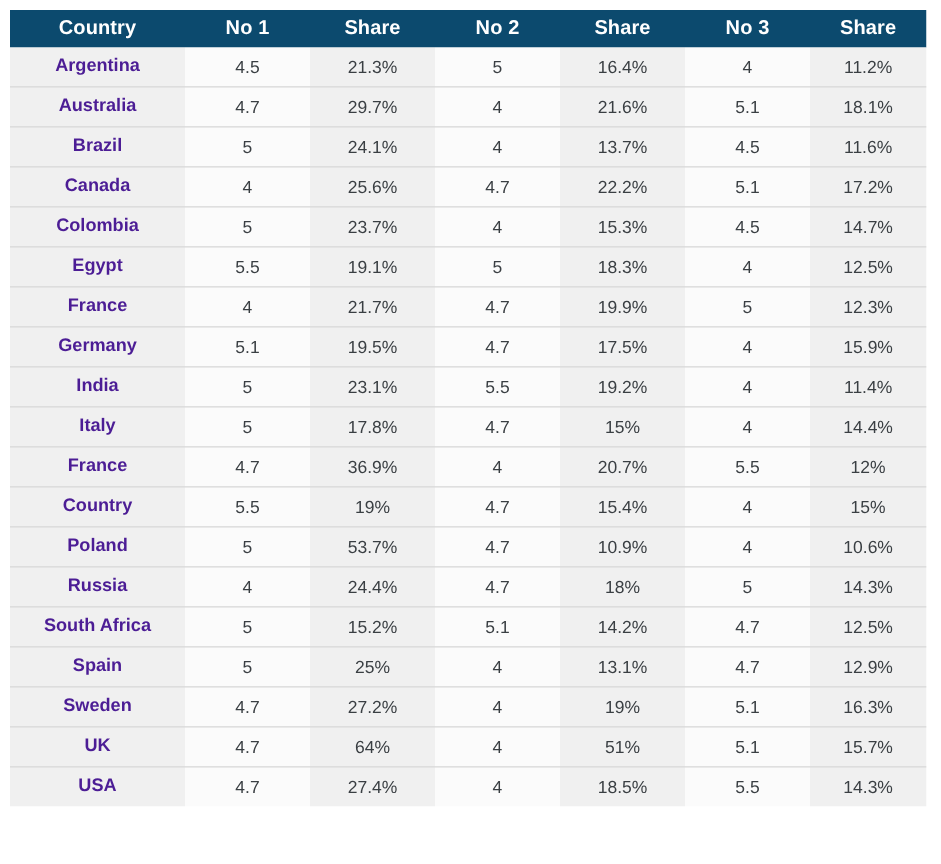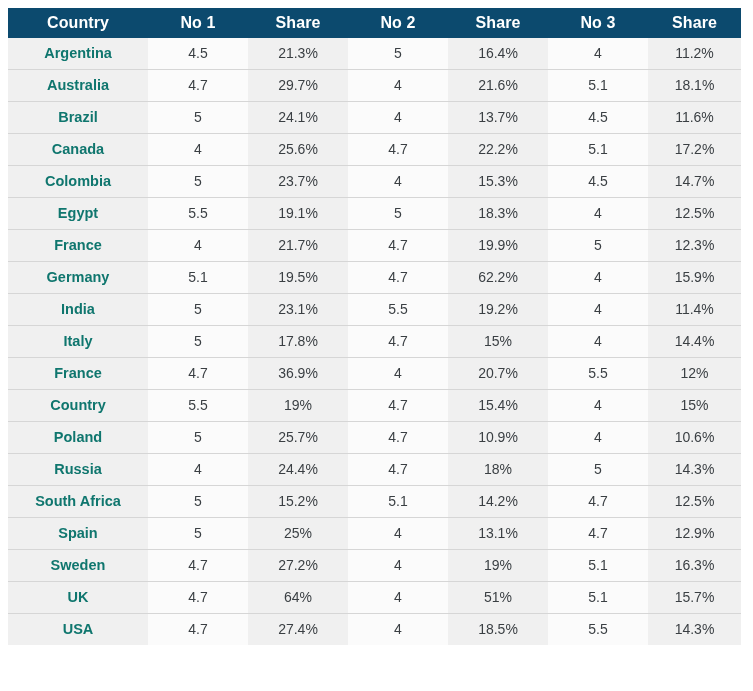--- a/index.html
+++ b/index.html
@@ -72,21 +72,21 @@
   }
 
   
   tbody td.shaded {
     background: #f0f0f0;
   }
 
   
   tbody td.country {
     font-weight: bold;
-    color: #0f766e;
+    color: #4c1d95;
     font-size: 14.5px;
   }
 </style>
 </head>
 <body>
 
 <div id="table-wrap">
   <table class="data-table">
     <colgroup>
       <col class="col-country">
@@ -170,21 +170,21 @@
           <td>4.7</td>
           <td class="shaded">19.9%</td>
           <td>5</td>
           <td class="shaded">12.3%</td>
         </tr>
         <tr>
           <td class="shaded country">Germany</td>
           <td>5.1</td>
           <td class="shaded">19.5%</td>
           <td>4.7</td>
-          <td class="shaded">62.2%</td>
+          <td class="shaded">17.5%</td>
           <td>4</td>
           <td class="shaded">15.9%</td>
         </tr>
         <tr>
           <td class="shaded country">India</td>
           <td>5</td>
           <td class="shaded">23.1%</td>
           <td>5.5</td>
           <td class="shaded">19.2%</td>
           <td>4</td>
@@ -213,21 +213,21 @@
           <td>5.5</td>
           <td class="shaded">19%</td>
           <td>4.7</td>
           <td class="shaded">15.4%</td>
           <td>4</td>
           <td class="shaded">15%</td>
         </tr>
         <tr>
           <td class="shaded country">Poland</td>
           <td>5</td>
-          <td class="shaded">25.7%</td>
+          <td class="shaded">53.7%</td>
           <td>4.7</td>
           <td class="shaded">10.9%</td>
           <td>4</td>
           <td class="shaded">10.6%</td>
         </tr>
         <tr>
           <td class="shaded country">Russia</td>
           <td>4</td>
           <td class="shaded">24.4%</td>
           <td>4.7</td>

